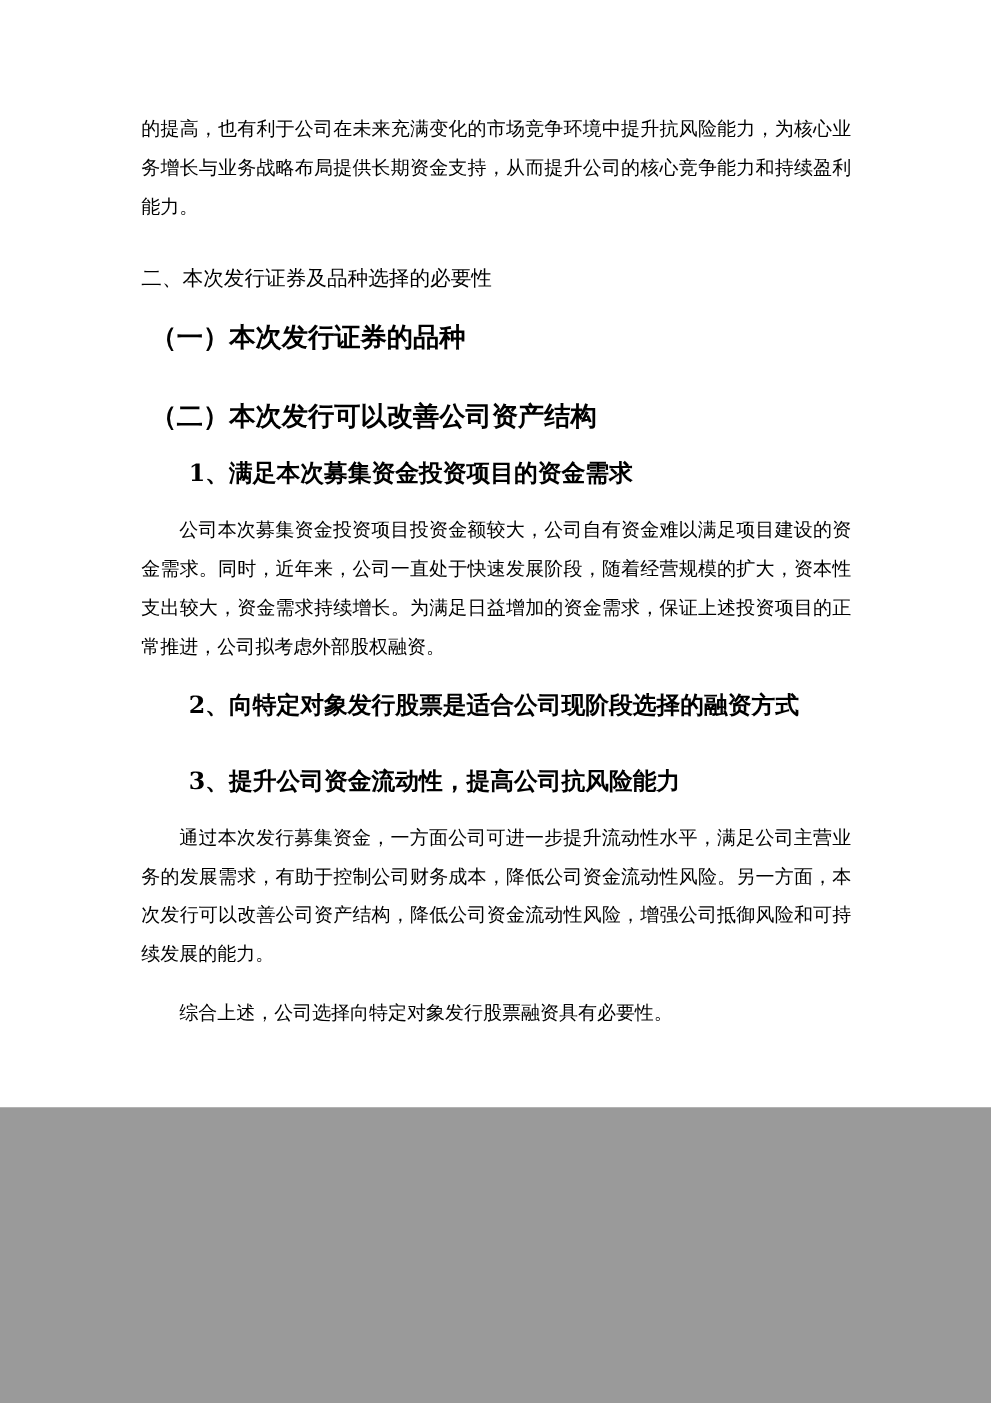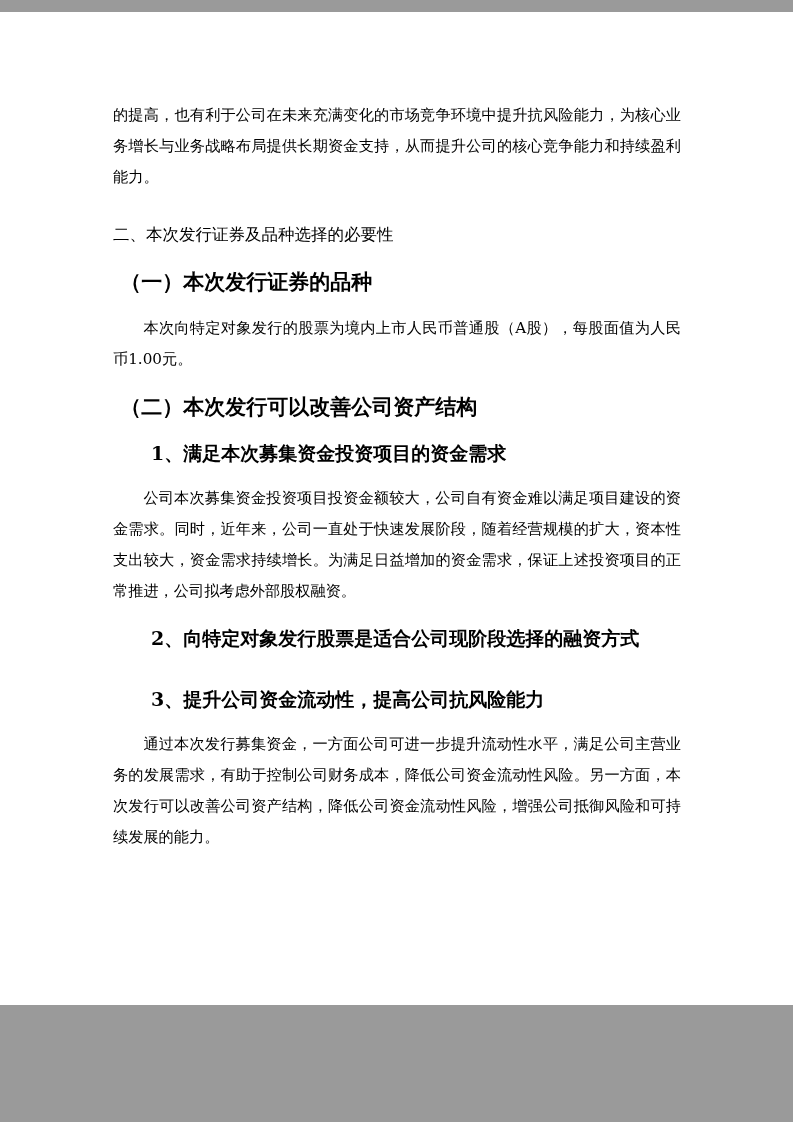--- a/index.html
+++ b/index.html
@@ -3,22 +3,22 @@
 <meta charset="utf-8">
 <style>
   html, body {
     margin: 0;
     padding: 0;
     background: #9a9a9a;
   }
   .page {
     position: relative;
     width: 793px;
-    height: 993px;
-    margin: 12px auto;
+    height: 886px;
+    margin: 0 auto;
     background: #ffffff;
     box-sizing: border-box;
     overflow: hidden;
   }
   .content {
     position: absolute;
     left: 113px;
     top: 88px;
     width: 568px;
     font-family: "DejaVu Serif", "Liberation Serif", serif;
@@ -71,21 +71,20 @@
   <div class="content">
 
     <p class="flow-para">的提高，也有利于公司在未来充满变化的市场竞争环境中提升抗风险能力，为核心业务增长与业务战略布局提供长期资金支持，从而提升公司的核心竞争能力和持续盈利能力。</p>
 
     <p class="h2">二、本次发行证券及品种选择的必要性</p>
 
     <p class="h3">（一）本次发行证券的品种</p>
 
     <div class="spacer-sm"></div>
 
-    <p class="body-para">本次向特定对象发行的股票为境内上市人民币普通股（A股），每股面值为人民币1.00元。</p>
 
     <p class="h3">（二）本次发行可以改善公司资产结构</p>
 
     <p class="h4">1、满足本次募集资金投资项目的资金需求</p>
 
     <div class="spacer-sm"></div>
 
     <p class="body-para">公司本次募集资金投资项目投资金额较大，公司自有资金难以满足项目建设的资金需求。同时，近年来，公司一直处于快速发展阶段，随着经营规模的扩大，资本性支出较大，资金需求持续增长。为满足日益增加的资金需求，保证上述投资项目的正常推进，公司拟考虑外部股权融资。</p>
 
     <p class="h4">2、向特定对象发行股票是适合公司现阶段选择的融资方式</p>
@@ -94,15 +93,16 @@
 
 
     <p class="h4">3、提升公司资金流动性，提高公司抗风险能力</p>
 
     <div class="spacer-sm"></div>
 
     <p class="body-para">通过本次发行募集资金，一方面公司可进一步提升流动性水平，满足公司主营业务的发展需求，有助于控制公司财务成本，降低公司资金流动性风险。另一方面，本次发行可以改善公司资产结构，降低公司资金流动性风险，增强公司抵御风险和可持续发展的能力。</p>
 
     <div class="spacer-md"></div>
 
+    <p class="body-para">综合上述，公司选择向特定对象发行股票融资具有必要性。</p>
 
   </div>
 </div>
 
 </body></html>

